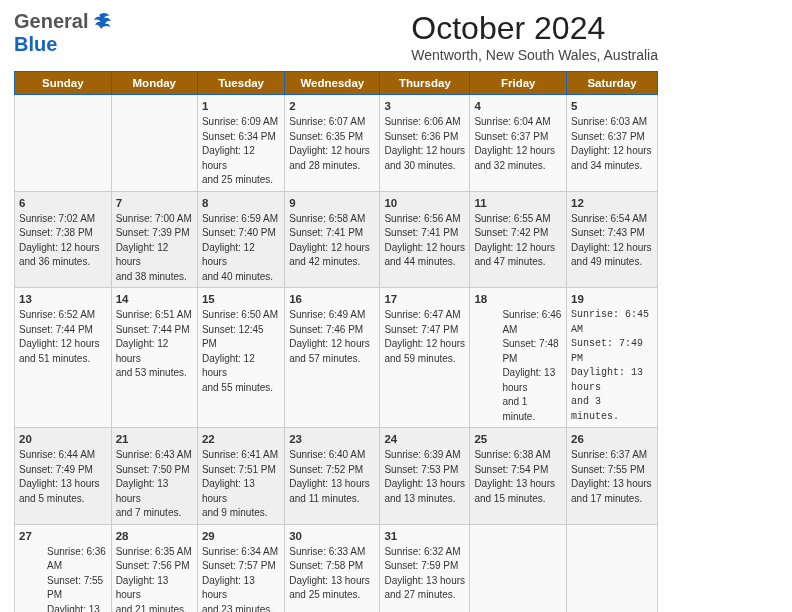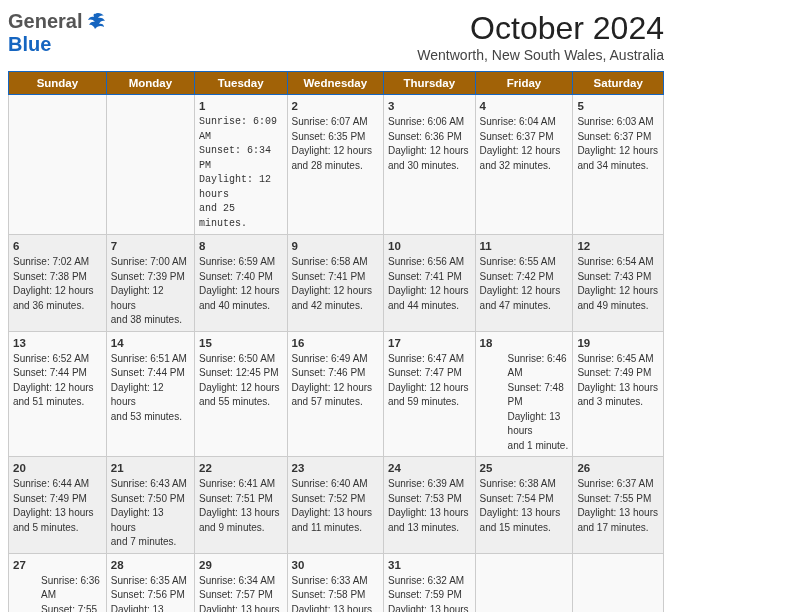--- a/index.html
+++ b/index.html
@@ -6,36 +6,35 @@
     body {
       width: 792px;
       height: 612px;
       font-family: Arial, sans-serif;
       background: #fff;
       overflow: hidden;
     }
     .page {
       width: 672px;
       height: 612px;
-      padding: 10px 8px;
+      padding: 10px 14px;
       border-radius: 32px;
     }
     .header {
       display: flex;
       align-items: flex-start;
       margin-bottom: 8px;
     }
     .logo {
       display: flex;
       flex-direction: column;
       align-items: flex-start;
       margin-right: auto;
     }
     .title-area {
-      text-align: right;
       margin-left: 38px;
     }
     .title-area h1 {
       font-size: 32px;
       font-weight: normal;
       color: #222;
     }
     .title-area h2 {
       font-size: 14px;
       font-weight: normal;
@@ -137,21 +136,21 @@
         <th>Friday</th>
         <th>Saturday</th>
       </tr>
     </thead>
     <tbody id="calendar-body">
     <tr>
           <td class="empty"></td>
           <td class="empty"></td>
           <td>
             <span class="day-num">1</span>
-            <div class="day-info" style="white-space: pre-line; font-family: Liberation Mono, monospace;">Sunrise: 6:09 AM
+            <div class="day-info" style="white-space: pre-line;">Sunrise: 6:09 AM
 Sunset: 6:34 PM
 Daylight: 12 hours
 and 25 minutes.</div>
           </td>
           <td>
             <span class="day-num">2</span>
             <div class="day-info" style="white-space: pre-line;">Sunrise: 6:07 AM
 Sunset: 6:35 PM
 Daylight: 12 hours
 and 28 minutes.</div>
@@ -267,21 +266,21 @@
           </td>
           <td>
             <span class="day-num">18</span>
             <div class="day-info" style="white-space: pre-line; margin-left: 28px;">Sunrise: 6:46 AM
 Sunset: 7:48 PM
 Daylight: 13 hours
 and 1 minute.</div>
           </td>
           <td>
             <span class="day-num">19</span>
-            <div class="day-info" style="white-space: pre-line;">Sunrise: 6:45 AM
+            <div class="day-info" style="white-space: pre-line; font-family: Liberation Mono, monospace;">Sunrise: 6:45 AM
 Sunset: 7:49 PM
 Daylight: 13 hours
 and 3 minutes.</div>
           </td>
         </tr>
         <tr>
           <td>
             <span class="day-num">20</span>
             <div class="day-info" style="white-space: pre-line;">Sunrise: 6:44 AM
 Sunset: 7:49 PM

